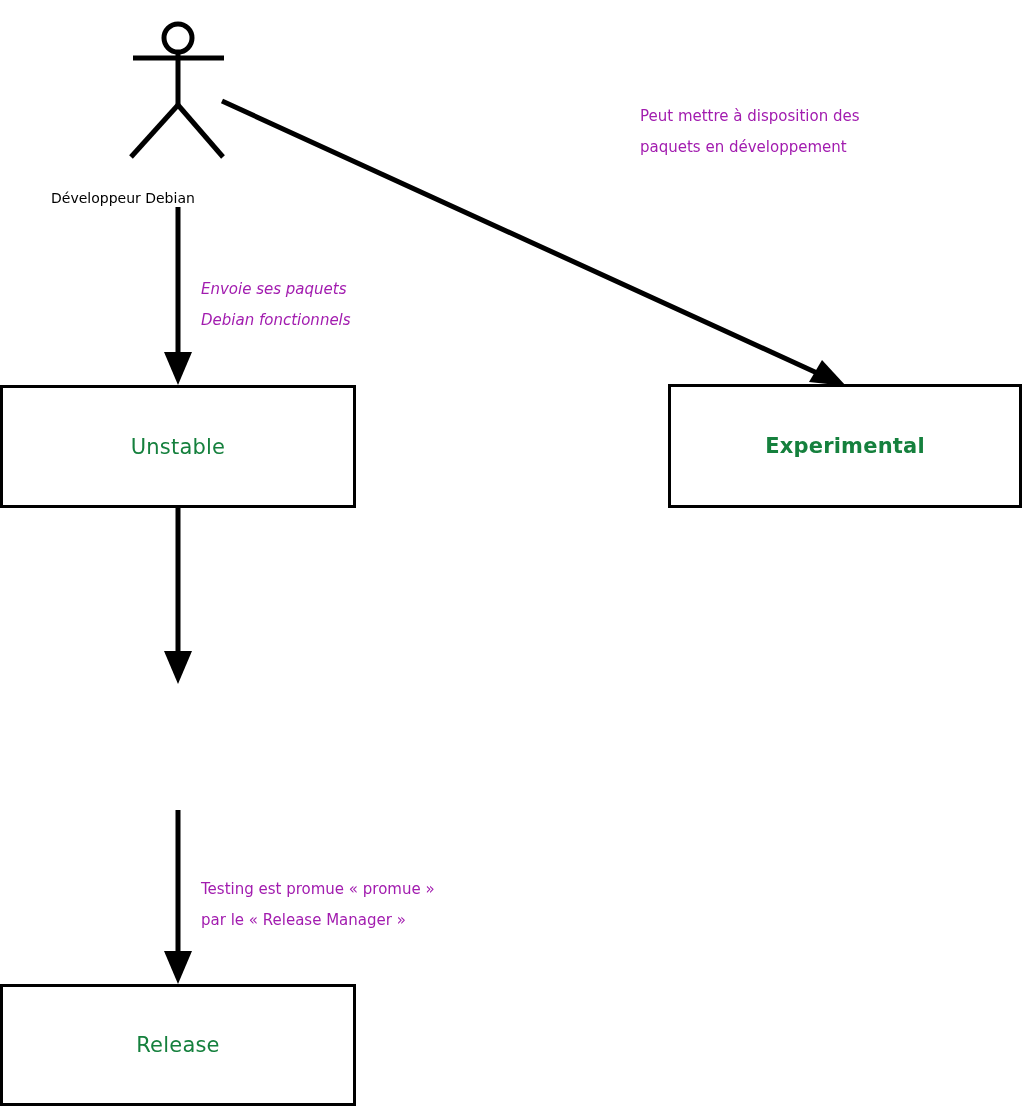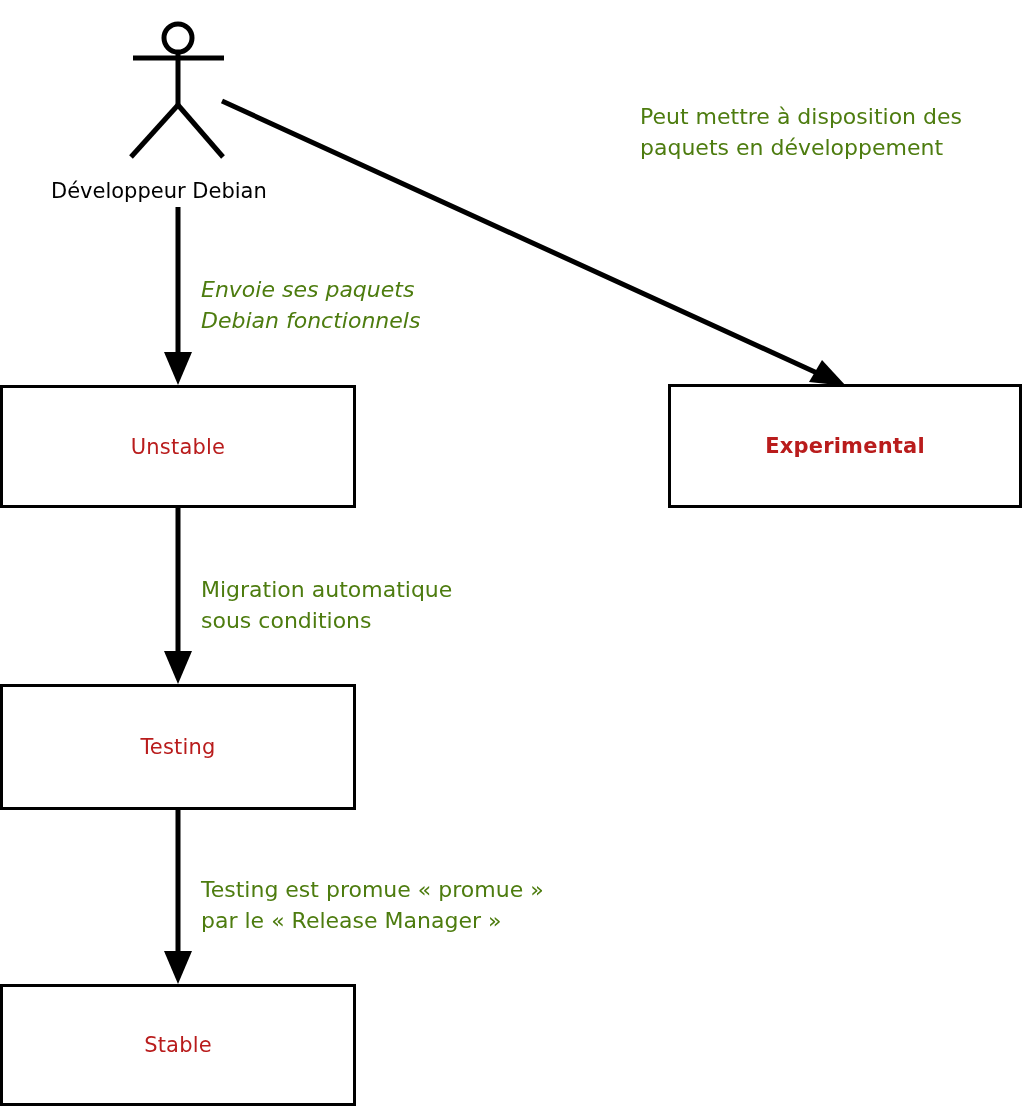--- a/index.html
+++ b/index.html
@@ -31,38 +31,39 @@
     box-sizing: border-box;
     background: #ffffff;
     border: 3px solid #000000;
     display: flex;
     align-items: center;
     justify-content: center;
   }
   .node-label {
     font-family: "DejaVu Sans", sans-serif;
     font-size: 21px;
-    color: #b91c1c;
+    color: #15803d;
     letter-spacing: 0.2px;
     white-space: nowrap;
   }
   .edge-label {
     position: absolute;
     font-family: "DejaVu Sans", sans-serif;
-    font-size: 22px;
+    font-size: 15px;
     line-height: 31px;
-    color: #4d7c0f;
+    color: #a21caf;
     white-space: pre-line;
   }
   .actor-caption {
     position: absolute;
     font-family: "DejaVu Sans", sans-serif;
-    font-size: 21px;
+    font-size: 14px;
     color: #000000;
     white-space: nowrap;
+    margin-top: 11px;
   }
 </style>
 </head>
 <body>
 
 <div id="diagram-root">
 
   <svg id="diagram-svg" viewBox="0 0 1024 1110" xmlns="http://www.w3.org/2000/svg">
 
     <g stroke="#000000" stroke-width="5" fill="none" stroke-linecap="butt">
@@ -95,35 +96,30 @@
   </svg>
 
   <div class="actor-caption" style="left: 51px; top: 179px;">Développeur Debian</div>
 
   <div class="edge-label" style="left: 640px; top: 101px;">Peut mettre à disposition des
 paquets en développement</div>
 
   <div class="edge-label" style="left: 201px; top: 274px; font-style: italic;">Envoie ses paquets
 Debian fonctionnels</div>
 
-  <div class="edge-label" style="left: 201px; top: 574px;">Migration automatique
-sous conditions</div>
 
   <div class="edge-label" style="left: 201px; top: 874px;">Testing est promue « promue »
 par le « Release Manager »</div>
 
   <div class="node-box" style="left: 0px; top: 385px; width: 356px; height: 123px;">
     <span class="node-label">Unstable</span>
   </div>
 
   <div class="node-box" style="left: 668px; top: 384px; width: 354px; height: 124px; font-weight: bold;">
     <span class="node-label">Experimental</span>
   </div>
 
-  <div class="node-box" style="left: 0px; top: 684px; width: 356px; height: 126px;">
-    <span class="node-label">Testing</span>
-  </div>
 
   <div class="node-box" style="left: 0px; top: 984px; width: 356px; height: 122px;">
-    <span class="node-label">Stable</span>
+    <span class="node-label">Release</span>
   </div>
 
 </div>
 
 </body></html>

